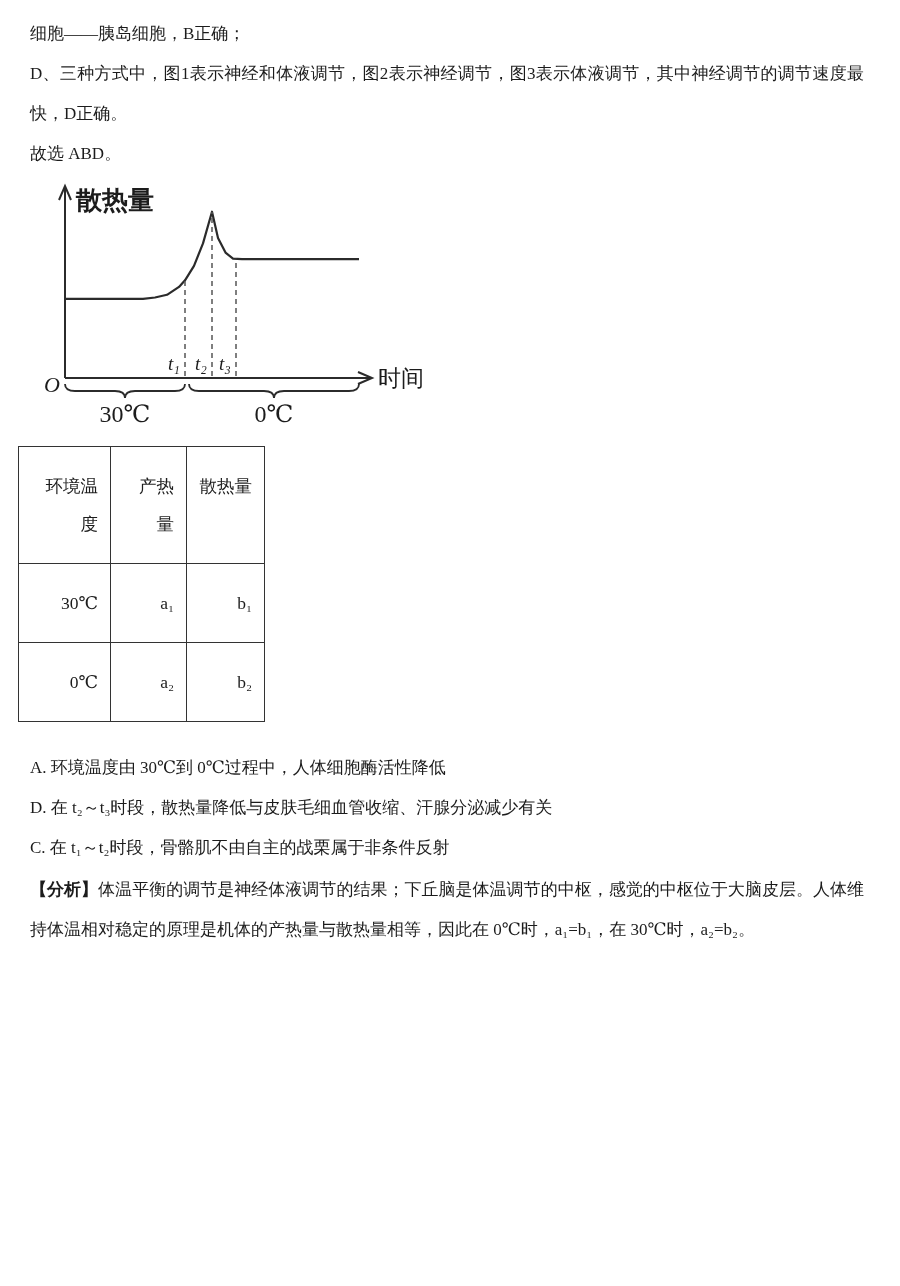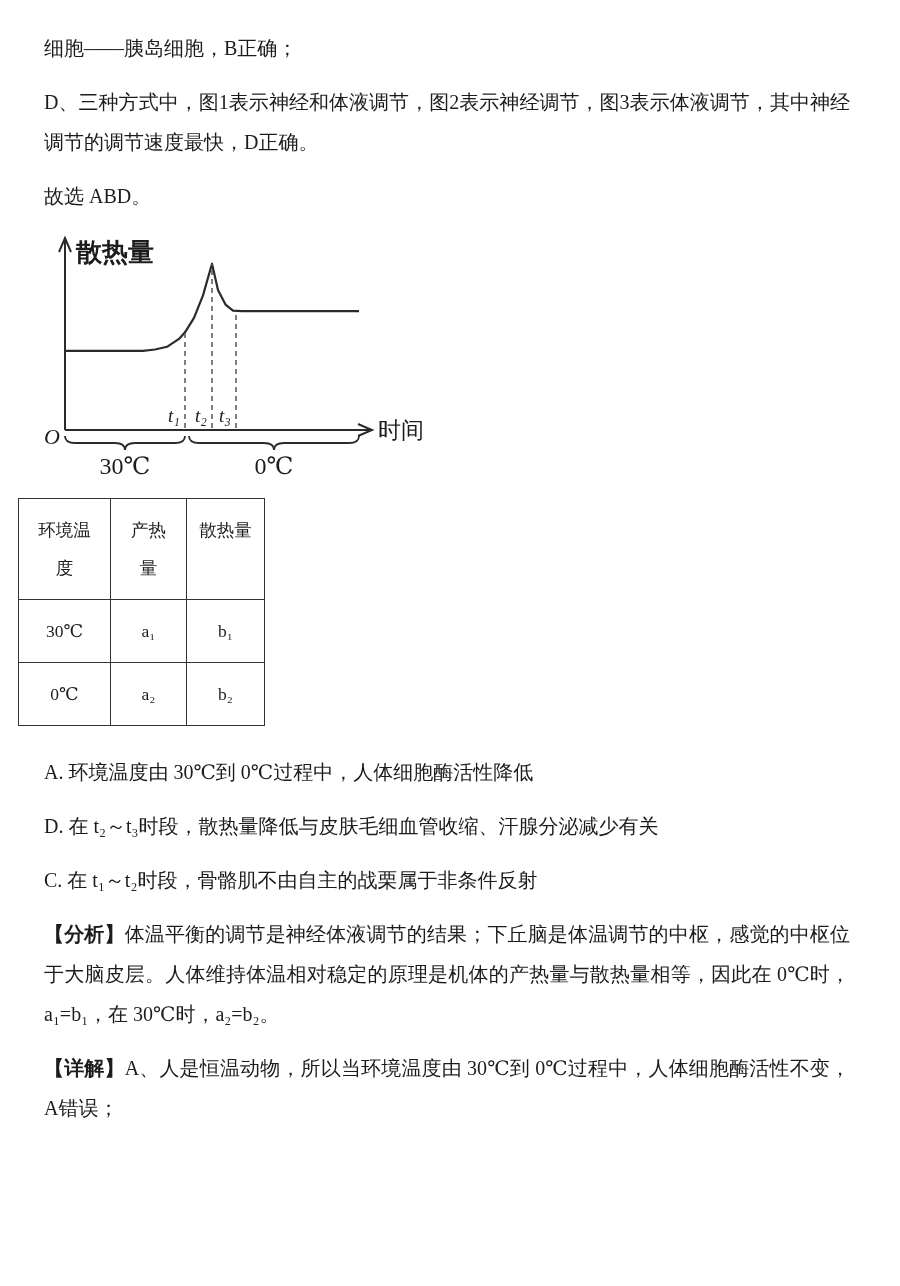--- a/index.html
+++ b/index.html
@@ -1,35 +1,35 @@
 <!DOCTYPE html>
 <html><head>
 <meta charset="utf-8">
 <style>
   html,body{margin:0;padding:0}
   body{
     width:900px;height:1286px;overflow:hidden;background:#ffffff;
     font-family:"Liberation Serif","DejaVu Serif",serif;color:#1c1c1c;
   }
   .page{padding:14px 36px 10px 30px}
-  .tline{font-size:20px;line-height:40px;margin:14px;text-align:justify}
+  .tline{font-size:17px;line-height:40px;margin:0;text-align:justify}
   .tag{font-weight:bold}
   .figure-wrap{margin:4px 0 2px 0}
   svg text{font-family:"Liberation Serif","DejaVu Serif",serif;fill:#1c1c1c}
   .axis{stroke:#2b2b2b;stroke-width:2;fill:none}
   .curve{fill:none;stroke:#2b2b2b;stroke-width:2.2;stroke-linejoin:round}
   .dashline{stroke:#555;stroke-width:1.5;stroke-dasharray:5 4}
   .brace{fill:none;stroke:#2b2b2b;stroke-width:1.8}
   .y-axis-label{font-size:26px;font-weight:bold}
   .x-axis-label{font-size:23px}
   .origin-label{font-size:22px;font-style:italic}
   .tmark-label{font-size:19px;font-style:italic}
   .phase-label{font-size:24px}
   table.envtable{border-collapse:collapse;margin:12px 0 0 -12px;font-size:17.5px;color:#1c1c1c}
-  .envtable td{border:1.4px solid #333;padding:12px 12px;line-height:38px;vertical-align:top;text-align:center}
+  .envtable td{border:1.4px solid #333;padding:20px 12px;line-height:38px;vertical-align:top;text-align:right}
   .envtable .hrow td{height:76px}
   .envtable col.c1{width:92px}
   .envtable col.c2{width:76px}
   .envtable col.c3{width:78px}
   .options{margin-top:26px}
   .answers{margin-top:2px}
 </style>
 </head>
 <body>
 
@@ -95,16 +95,15 @@
   </table>
 
   <div class="options">
     <p class="tline"><span>A.</span> <span>环境温度由 30℃到 0℃过程中，人体细胞酶活性降低</span></p>
     <p class="tline"><span>D.</span> <span>在 t₂～t₃时段，散热量降低与皮肤毛细血管收缩、汗腺分泌减少有关</span></p>
     <p class="tline"><span>C.</span> <span>在 t₁～t₂时段，骨骼肌不由自主的战栗属于非条件反射</span></p>
   </div>
 
   <div class="answers">
     <p class="tline"><span class="tag">【分析】</span><span>体温平衡的调节是神经体液调节的结果；下丘脑是体温调节的中枢，感觉的中枢位于大脑皮层。人体维持体温相对稳定的原理是机体的产热量与散热量相等，因此在 0℃时，a₁=b₁，在 30℃时，a₂=b₂。</span></p>
-    <p class="tline"><span class="tag">【详解】</span><span>A、人是恒温动物，所以当环境温度由 30℃到 0℃过程中，人体细胞酶活性不变，A错误；</span></p>
   </div>
 
 </div>
 
 </body></html>

